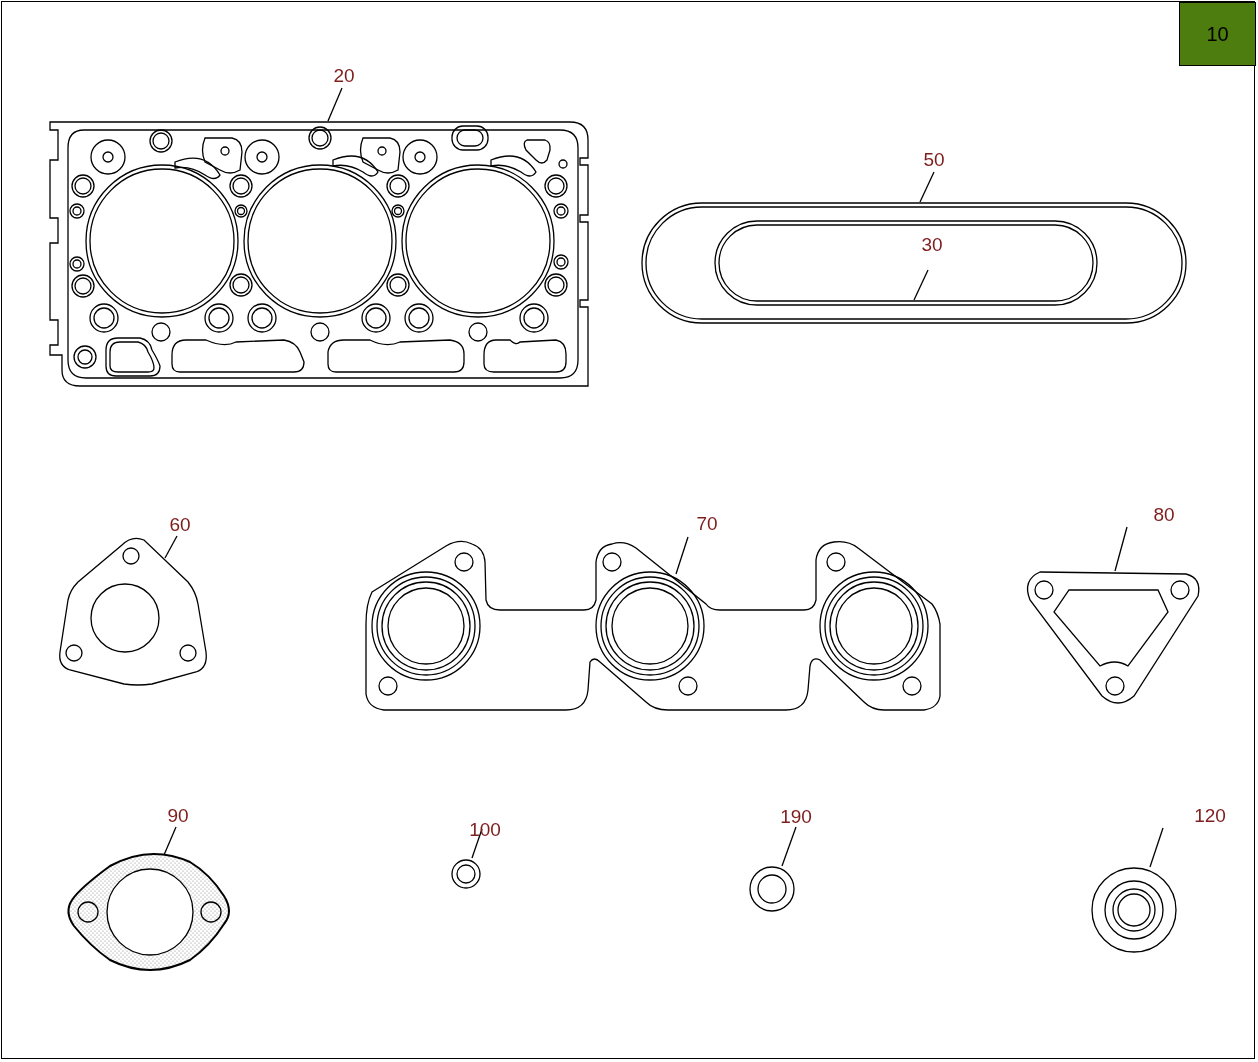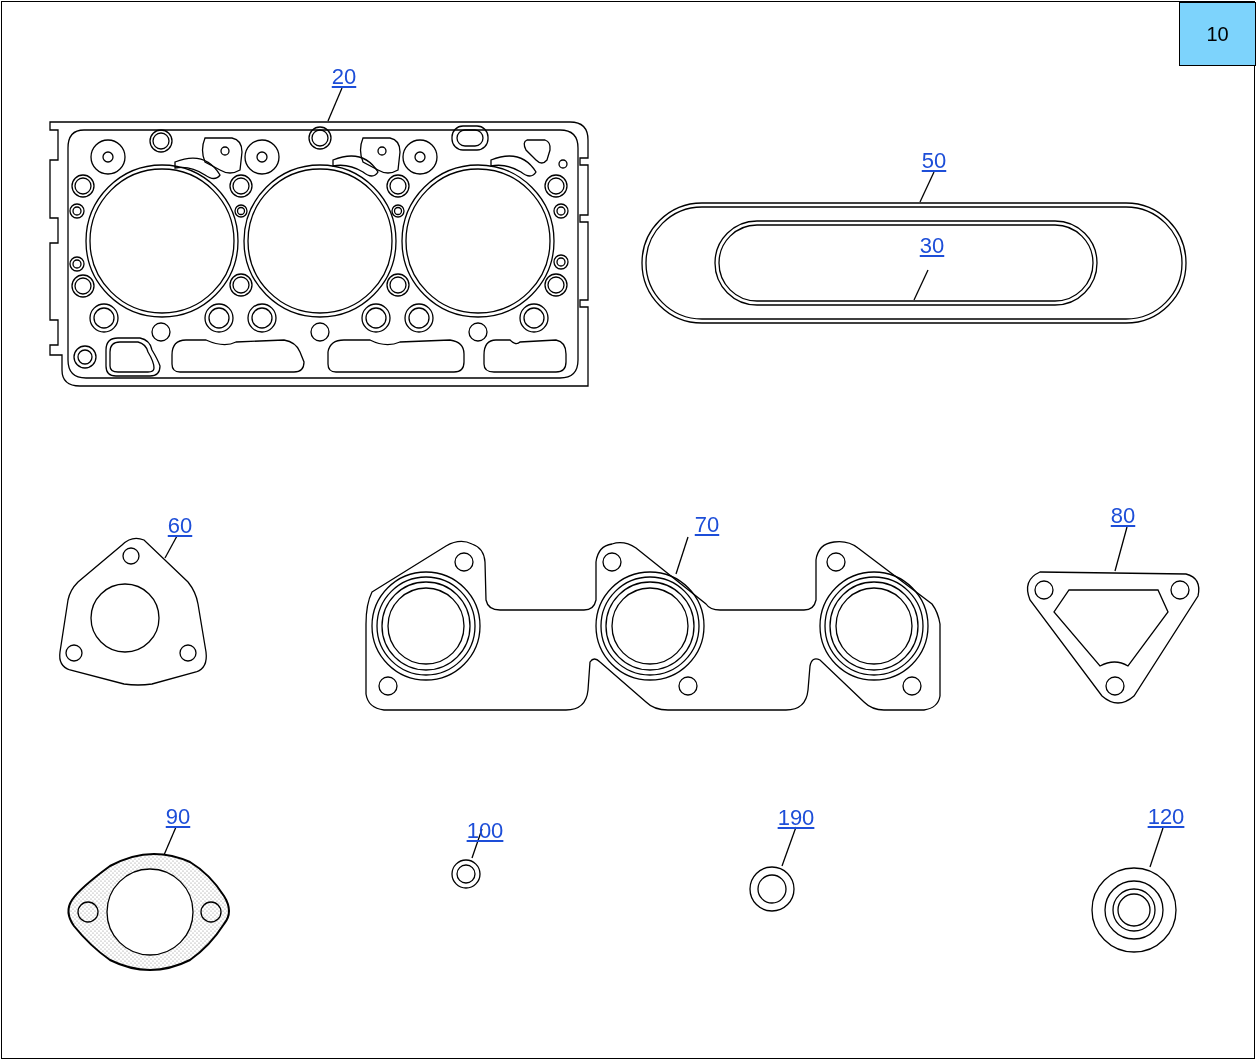--- a/index.html
+++ b/index.html
@@ -1,22 +1,22 @@
 <!DOCTYPE html>
 <html><head>
 <meta charset="utf-8">
 <style>
   html, body { margin: 0; padding: 0; background: #ffffff; }
   body { width: 1258px; height: 1062px; position: relative; overflow: hidden; font-family: "Liberation Sans", sans-serif; }
   .frame { position: absolute; left: 1px; top: 1px; width: 1254px; height: 1058px; border: 1px solid #000; box-sizing: border-box; }
-  .page-box { position: absolute; left: 1179px; top: 2px; width: 77px; height: 64px; border: 1px solid #000; box-sizing: border-box; display: flex; align-items: center; justify-content: center; font-size: 20px; color: #000; background:#7dd3fc; }
+  .page-box { position: absolute; left: 1179px; top: 2px; width: 77px; height: 64px; border: 1px solid #000; box-sizing: border-box; display: flex; align-items: center; justify-content: center; font-size: 20px; color: #000; background:#4d7c0f; }
   svg { position: absolute; left: 0; top: 0; }
   .s { fill: none; stroke: #000; stroke-width: 1.3; }
   .sw { fill: #fff; stroke: #000; stroke-width: 1.3; }
-  .callout { position: absolute; font-size: 22px; color: #1d4ed8; transform: translateX(-50%); line-height: 1; white-space: nowrap; text-decoration: underline; }
+  .callout { position: absolute; font-size: 19px; color: #7f1d1d; transform: translateX(-50%); line-height: 1; white-space: nowrap; }
 </style>
 </head>
 <body>
 
 <div class="frame"></div>
 
 <svg width="1258" height="1062" viewBox="0 0 1258 1062">
   <defs>
     <pattern id="dots" width="4" height="4" patternUnits="userSpaceOnUse">
       <rect width="4" height="4" fill="#fff"></rect>
@@ -199,17 +199,17 @@
 
 <div class="page-box">
   <span>10</span>
 </div>
 
 <span class="callout" style="left:344px; top:66px;">20</span>
 <span class="callout" style="left:932px; top:235px;">30</span>
 <span class="callout" style="left:934px; top:150px;">50</span>
 <span class="callout" style="left:180px; top:515px;">60</span>
 <span class="callout" style="left:689px; top:514px;margin-left:18px;">70</span>
-<span class="callout" style="left:1123px; top:505px;">80</span>
+<span class="callout" style="left:1164px; top:505px;">80</span>
 <span class="callout" style="left:178px; top:806px;">90</span>
 <span class="callout" style="left:485px; top:809px;margin-top:11px;">100</span>
 <span class="callout" style="left:796px; top:807px;">190</span>
-<span class="callout" style="left:1166px; top:806px;">120</span>
+<span class="callout" style="left:1210px; top:806px;">120</span>
 
 </body></html>

